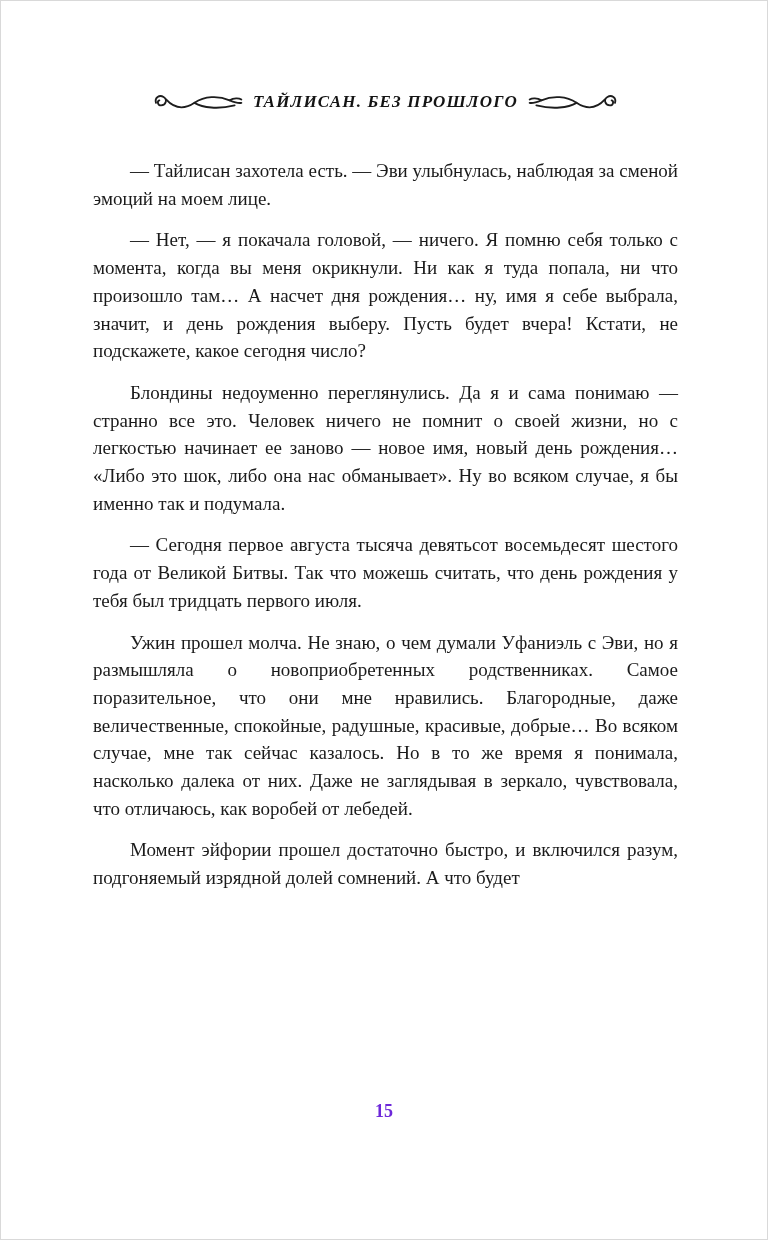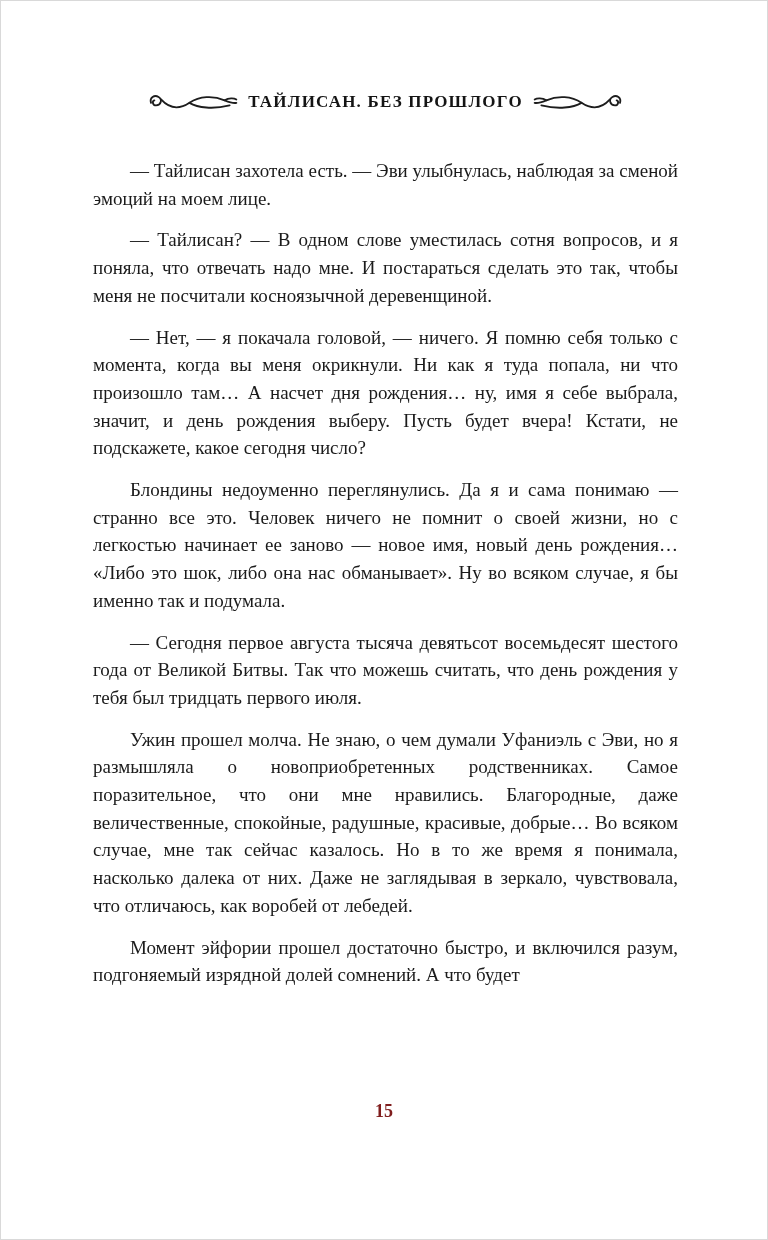--- a/index.html
+++ b/index.html
@@ -19,20 +19,21 @@
   }
   .header-row {
     position: absolute;
     top: 90px;
     left: 78px;
     width: 613px;
     display: flex;
     align-items: center;
     justify-content: center;
     gap: 10px;
+    font-style: italic;
   }
   .book-title {
     font-size: 17px;
     font-weight: bold;
     letter-spacing: 1.2px;
     white-space: nowrap;
     color: #141414;
   }
   .flourish {
     width: 92px;
@@ -58,21 +59,21 @@
     -webkit-hyphens: auto;
   }
   .page-number {
     position: absolute;
     top: 1100px;
     left: 0;
     width: 100%;
     text-align: center;
     font-size: 18px;
     font-weight: bold;
-    color: #7f1d1d;
+    color: #6d28d9;
   }
 </style>
 </head>
 <body>
 
 <div class="page">
 
   <div class="header-row">
     <svg class="flourish" viewBox="0 0 110 24" aria-hidden="true">
       <g fill="none" stroke="#1d1d1d" stroke-width="2.2" stroke-linecap="round">
@@ -88,21 +89,20 @@
         <path d="M6 13 C4 7 10 3 15 6 C20 9 18 16 12 16 C8 16 7 11 10 10"></path>
         <path d="M18 9 C28 20 40 21 52 13 C64 5 80 4 94 10 C99 12 104 14 108 13"></path>
         <path d="M52 13 C62 19 80 21 100 16"></path>
         <path d="M94 10 C99 7 105 7 108 9"></path>
       </g>
     </svg>
   </div>
 
   <div class="text-block">
     <p>— Тайлисан захотела есть. — Эви улыбнулась, наблюдая за сменой эмоций на моем лице.</p>
-    <p>— Тайлисан? — В одном слове уместилась сотня вопросов, и я поняла, что отвечать надо мне. И постараться сделать это так, чтобы меня не посчитали косноязычной деревенщиной.</p>
     <p>— Нет, — я покачала головой, — ничего. Я помню себя только с момента, когда вы меня окрикнули. Ни как я туда попала, ни что произошло там… А насчет дня рождения… ну, имя я себе выбрала, значит, и день рождения выберу. Пусть будет вчера! Кстати, не подскажете, какое сегодня число?</p>
     <p>Блондины недоуменно переглянулись. Да я и сама понимаю — странно все это. Человек ничего не помнит о своей жизни, но с легкостью начинает ее заново — новое имя, новый день рождения… «Либо это шок, либо она нас обманывает». Ну во всяком случае, я бы именно так и подумала.</p>
     <p>— Сегодня первое августа тысяча девятьсот восемьдесят шестого года от Великой Битвы. Так что можешь считать, что день рождения у тебя был тридцать первого июля.</p>
     <p>Ужин прошел молча. Не знаю, о чем думали Уфаниэль с Эви, но я размышляла о новоприобретенных родственниках. Самое поразительное, что они мне нравились. Благородные, даже величественные, спокойные, радушные, красивые, добрые… Во всяком случае, мне так сейчас казалось. Но в то же время я понимала, насколько далека от них. Даже не заглядывая в зеркало, чувствовала, что отличаюсь, как воробей от лебедей.</p>
     <p>Момент эйфории прошел достаточно быстро, и включился разум, подгоняемый изрядной долей сомнений. А что будет</p>
   </div>
 
   <div class="page-number">15</div>
 
 </div>

